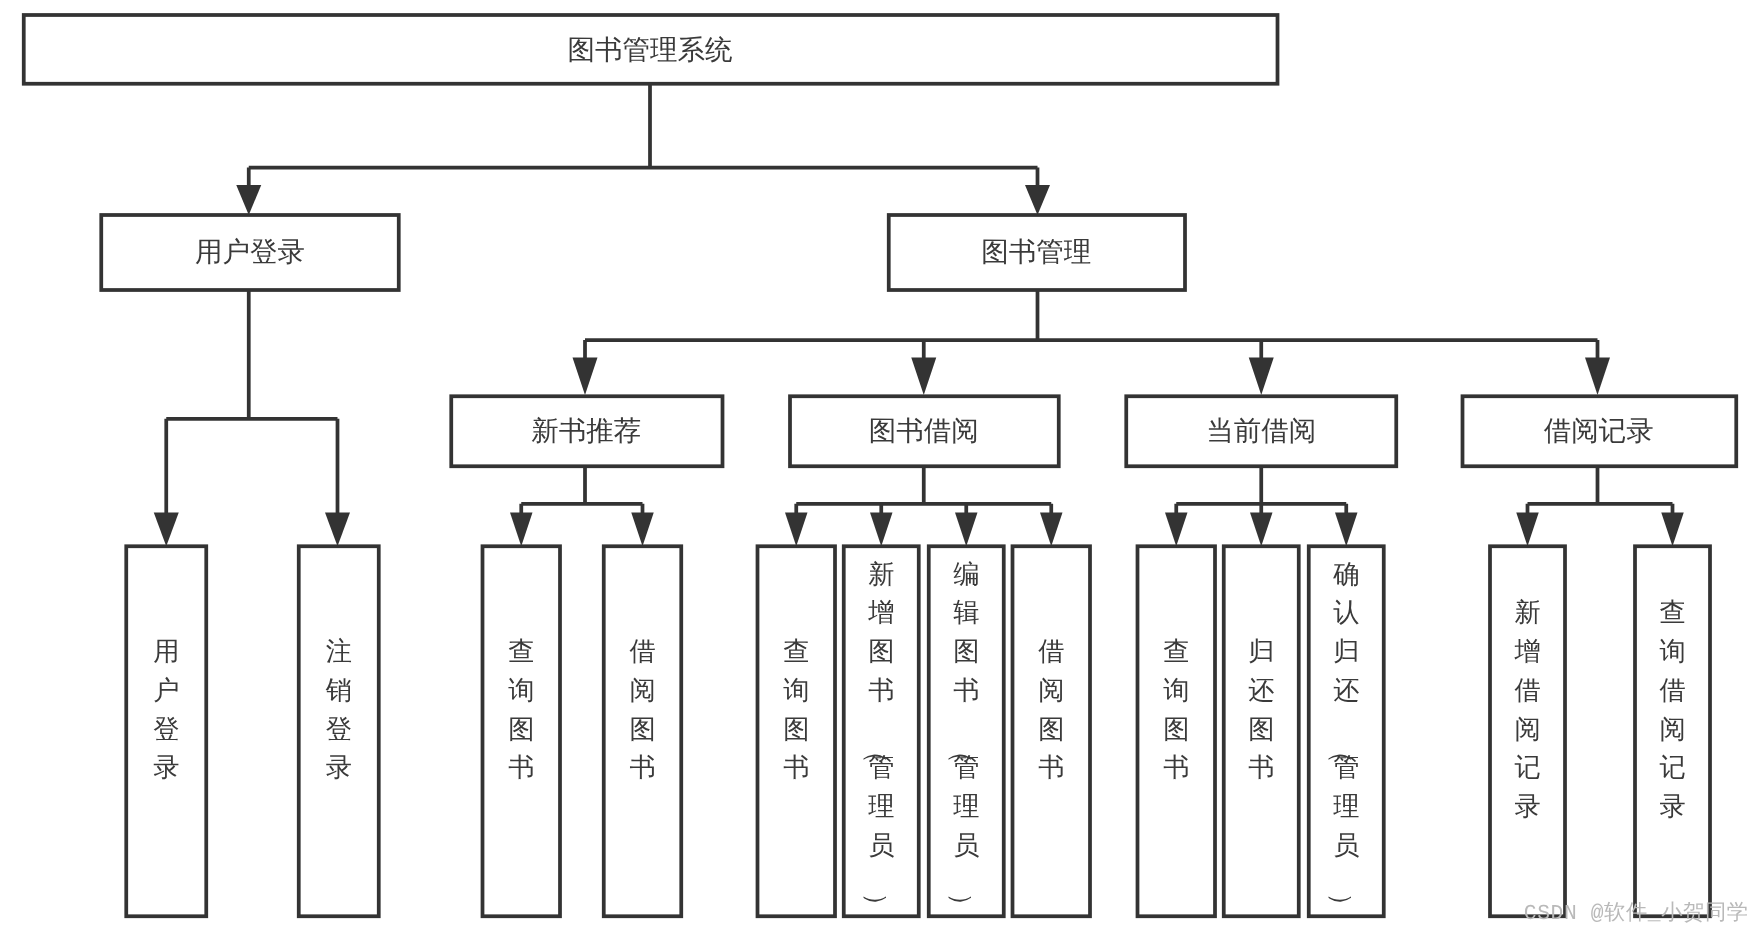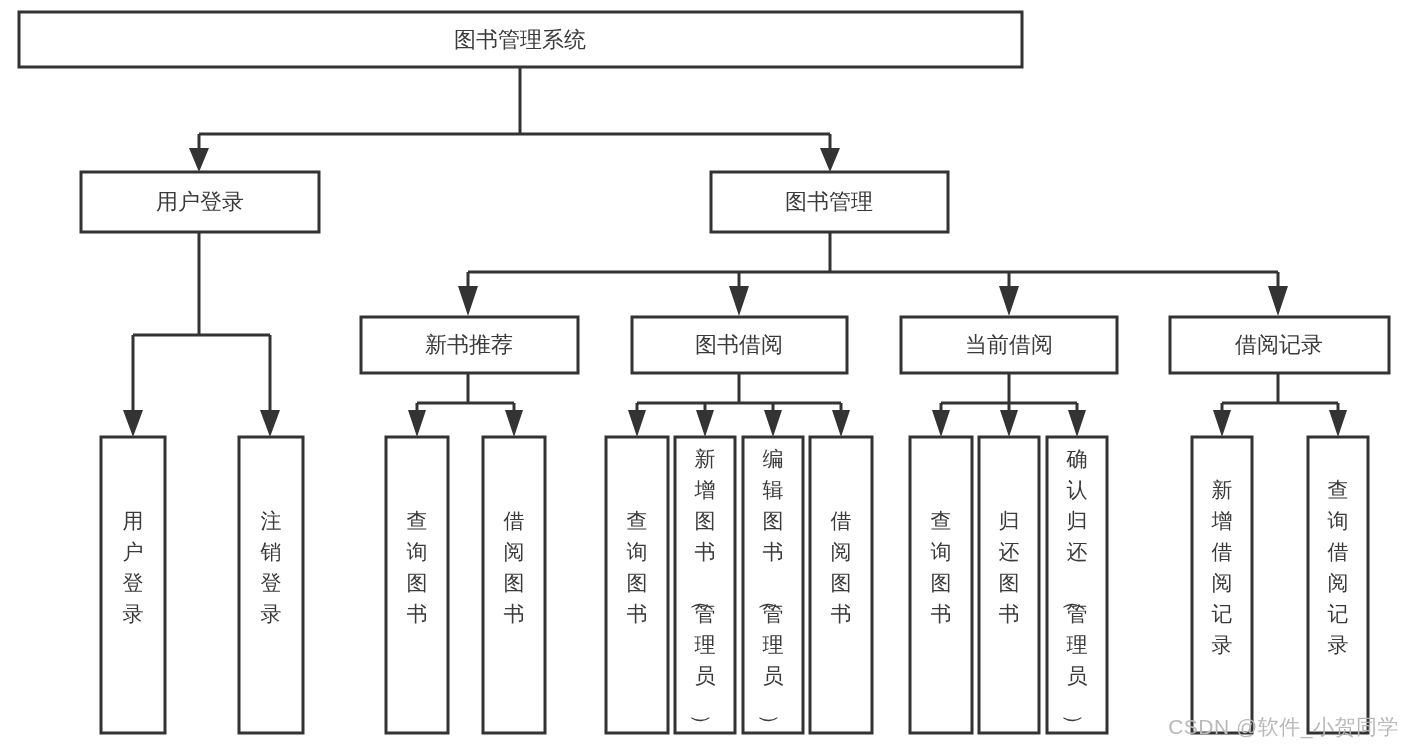--- a/index.html
+++ b/index.html
@@ -52,22 +52,22 @@
   .node-label-vertical {
     fill: #3a3a3a;
     font-family: "Liberation Sans", "DejaVu Sans", sans-serif;
     font-size: 21px;
     text-anchor: middle;
   }
   .watermark {
     position: absolute;
     right: 6px;
     bottom: 6px;
-    font-family: Liberation Sans, sans-serif;
-    font-size: 21px;
+    font-family: Liberation Mono, monospace;
+    font-size: 17px;
     color: #b9b9b9;
     white-space: nowrap;
     letter-spacing: 0.5px;
   }
 </style>
 </head>
 <body>
 
 <div id="diagram-root">
 

